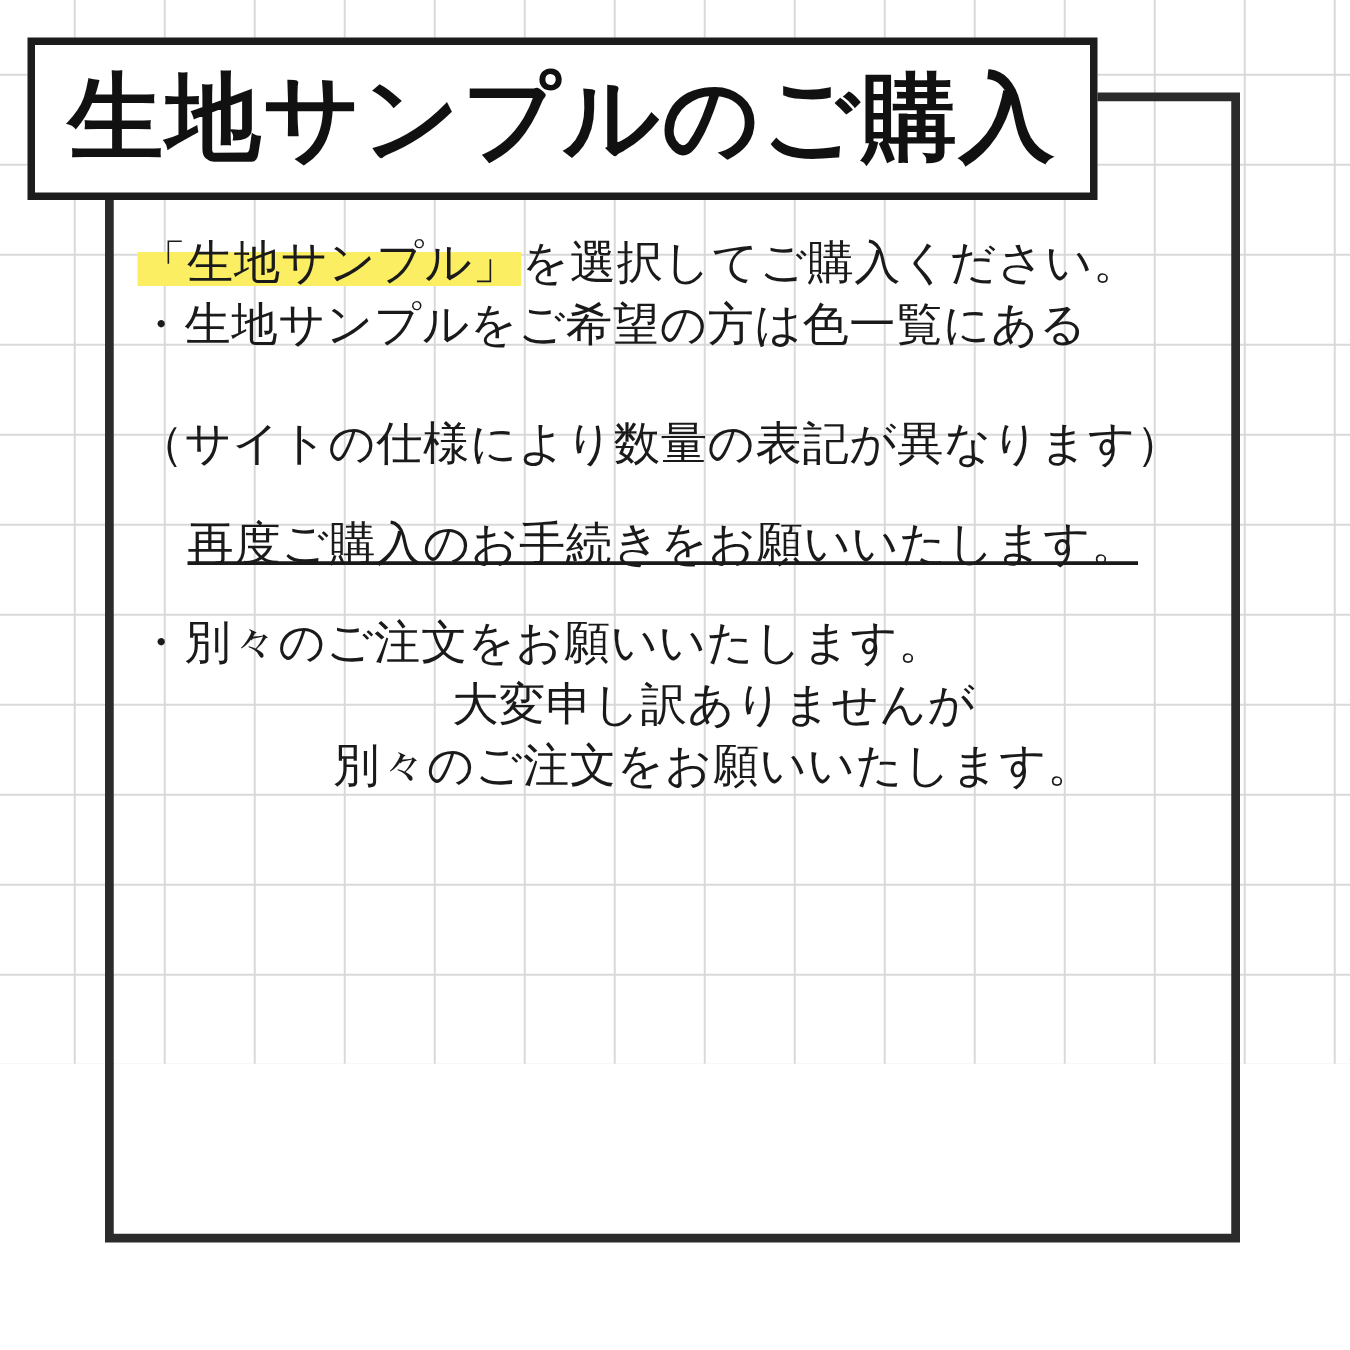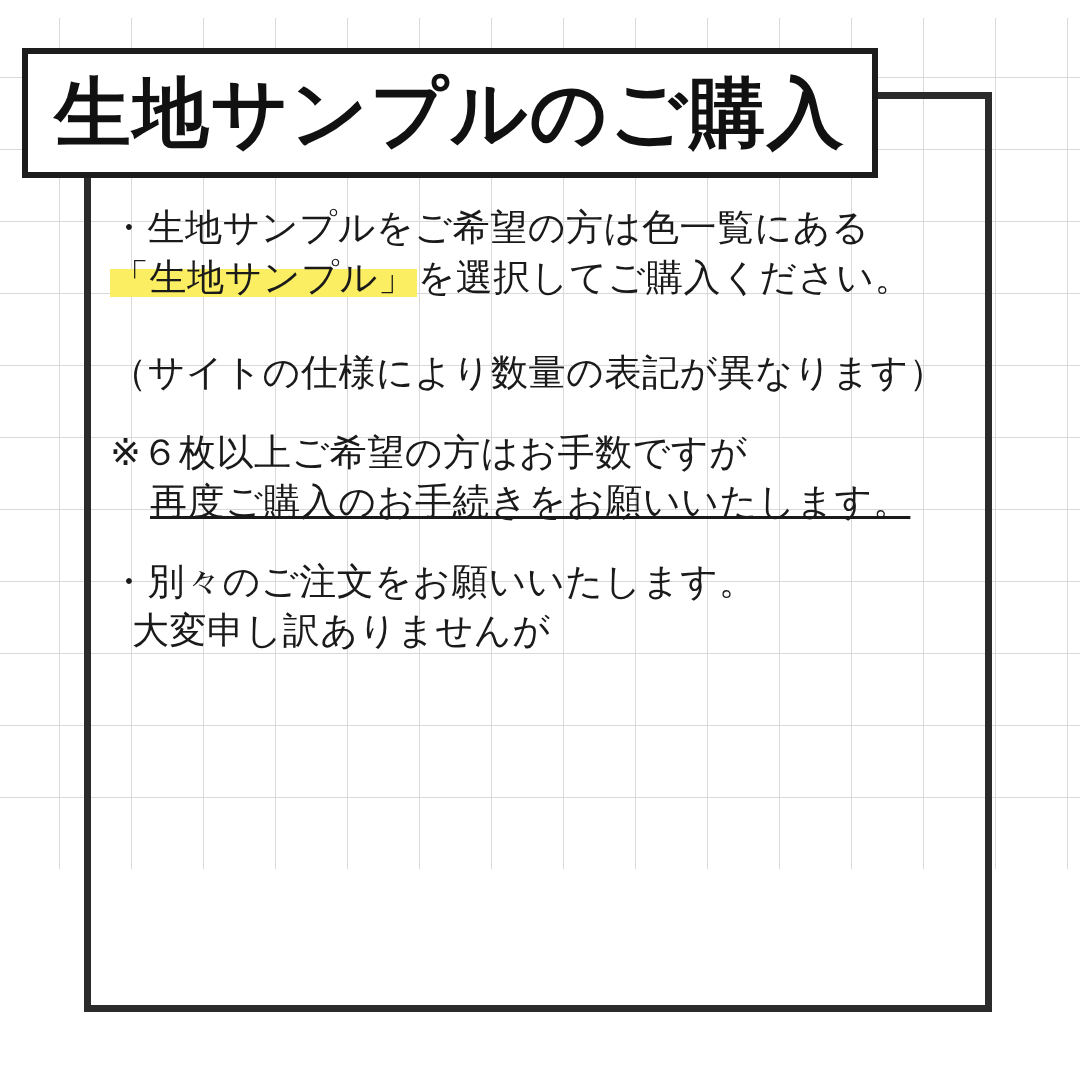--- a/index.html
+++ b/index.html
@@ -19,21 +19,20 @@
     position: relative;
     width: 1080px;
     height: 851px;
     background-color: #ffffff;
     background-image:
       linear-gradient(to right, #d9d9d9 1.5px, transparent 1.5px),
       linear-gradient(to bottom, #d9d9d9 1.5px, transparent 1.5px);
     background-size: 72px 72px;
     background-position: -13px -13px;
     box-sizing: border-box;
-    margin-top: 18px;
   }
 
   
   #content-frame {
     position: absolute;
     left: 84px;
     top: 74px;
     width: 908px;
     height: 920px;
     border: 7px solid #2b2b2b;
@@ -79,21 +78,21 @@
     margin-bottom: 30px;
   }
   .line {
     font-size: 37px;
     line-height: 1.34;
     color: #1a1a1a;
     white-space: nowrap;
     font-weight: 500;
     letter-spacing: 0.5px;
   }
-  .indent-1 { padding-left: 22px; }
+  .indent-1 { padding-left: 22px; text-align: center; }
   .indent-2 { padding-left: 40px; text-decoration: underline; }
 
   .gap-sm { height: 16px; }
 
   
   .marker {
     background: linear-gradient(to bottom,
         rgba(255,255,255,0) 0%,
         rgba(255,255,255,0) 30%,
         #fbee63 30%,
@@ -109,35 +108,35 @@
 
   <div id="content-frame"></div>
 
   <div id="title-box">
     <span id="title-text">生地サンプルのご購入</span>
   </div>
 
   <div id="body-block">
 
     <div class="para">
+      <div class="line"><span class="marker">「生地サンプル」</span><span>を選択してご購入ください。</span></div>
       <div class="line">・生地サンプルをご希望の方は色一覧にある</div>
-      <div class="line"><span class="marker">「生地サンプル」</span><span>を選択してご購入ください。</span></div>
     </div>
 
     <div class="gap-sm"></div>
 
     <div class="para">
       <div class="line">（サイトの仕様により数量の表記が異なります）</div>
     </div>
 
     <div class="para">
-      <div class="line">※６枚以上ご希望の方はお手数ですが</div>
       <div class="line indent-2">再度ご購入のお手続きをお願いいたします。</div>
     </div>
 
     <div class="para">
       <div class="line">・別々のご注文をお願いいたします。</div>
       <div class="line indent-1">大変申し訳ありませんが</div>
+      <div class="line indent-1">別々のご注文をお願いいたします。</div>
     </div>
 
 
   </div>
 </div>
 
 </body></html>

